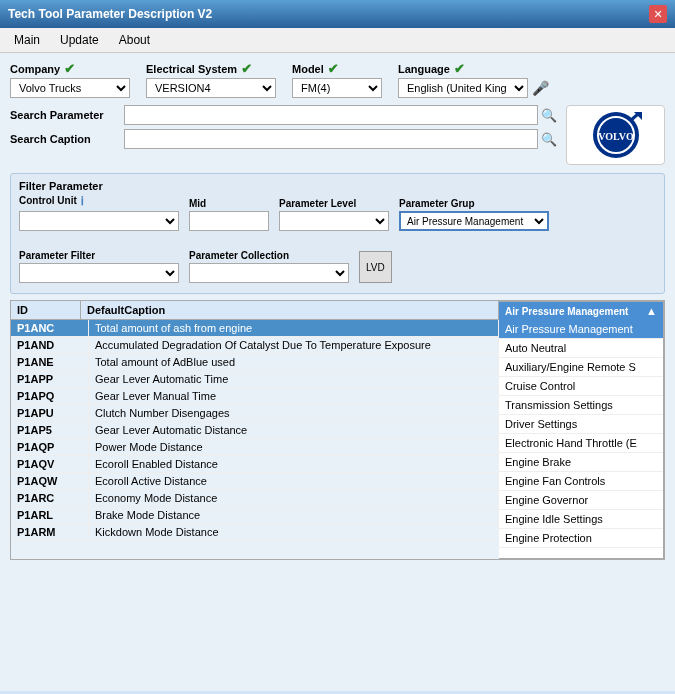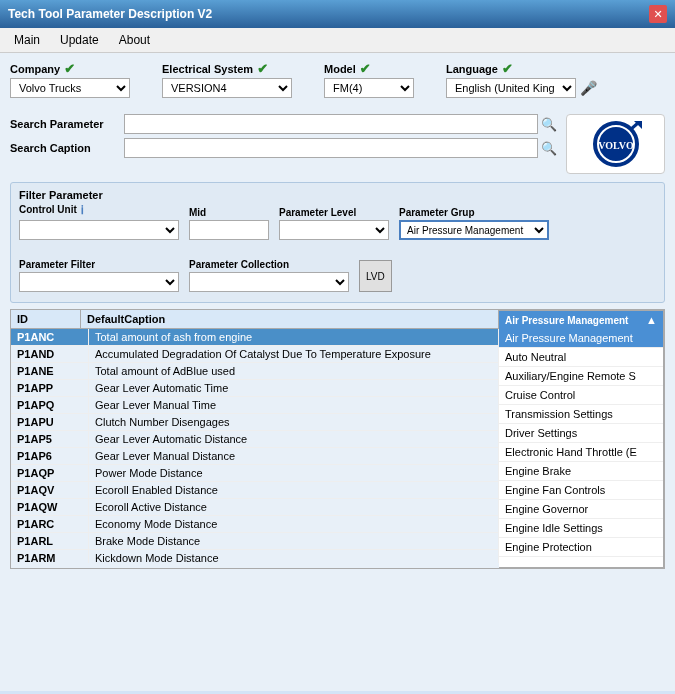--- a/index.html
+++ b/index.html
@@ -50,23 +50,23 @@
       font-size: 12px;
     }
     .main-content {
       background: #e8f0f8;
       padding: 8px 10px;
       height: calc(694px - 56px);
       overflow: hidden;
     }
     .dropdowns-row {
       display: flex;
-      gap: 32px;
+      gap: 16px;
       align-items: flex-end;
-      margin-bottom: 16px;
+      margin-bottom: 7px;
     }
     .dropdown-group {
       display: flex;
       flex-direction: column;
       gap: 2px;
     }
     .dropdown-label {
       font-size: 11px;
       font-weight: bold;
       display: flex;
@@ -403,24 +403,20 @@
     <div class="td td-id">P1APQ</div>
     <div class="td td-caption">Gear Lever Manual Time</div>
   </div>
           <div class="table-row">
     <div class="td td-id">P1APU</div>
     <div class="td td-caption">Clutch Number Disengages</div>
   </div>
           <div class="table-row">
     <div class="td td-id">P1AP5</div>
     <div class="td td-caption">Gear Lever Automatic Distance</div>
-  </div>
-          <div class="table-row">
-    <div class="td td-id">P1AP6</div>
-    <div class="td td-caption">Gear Lever Manual Distance</div>
   </div>
           <div class="table-row">
     <div class="td td-id">P1AQP</div>
     <div class="td td-caption">Power Mode Distance</div>
   </div>
           <div class="table-row">
     <div class="td td-id">P1AQV</div>
     <div class="td td-caption">Ecoroll Enabled Distance</div>
   </div>
           <div class="table-row">

